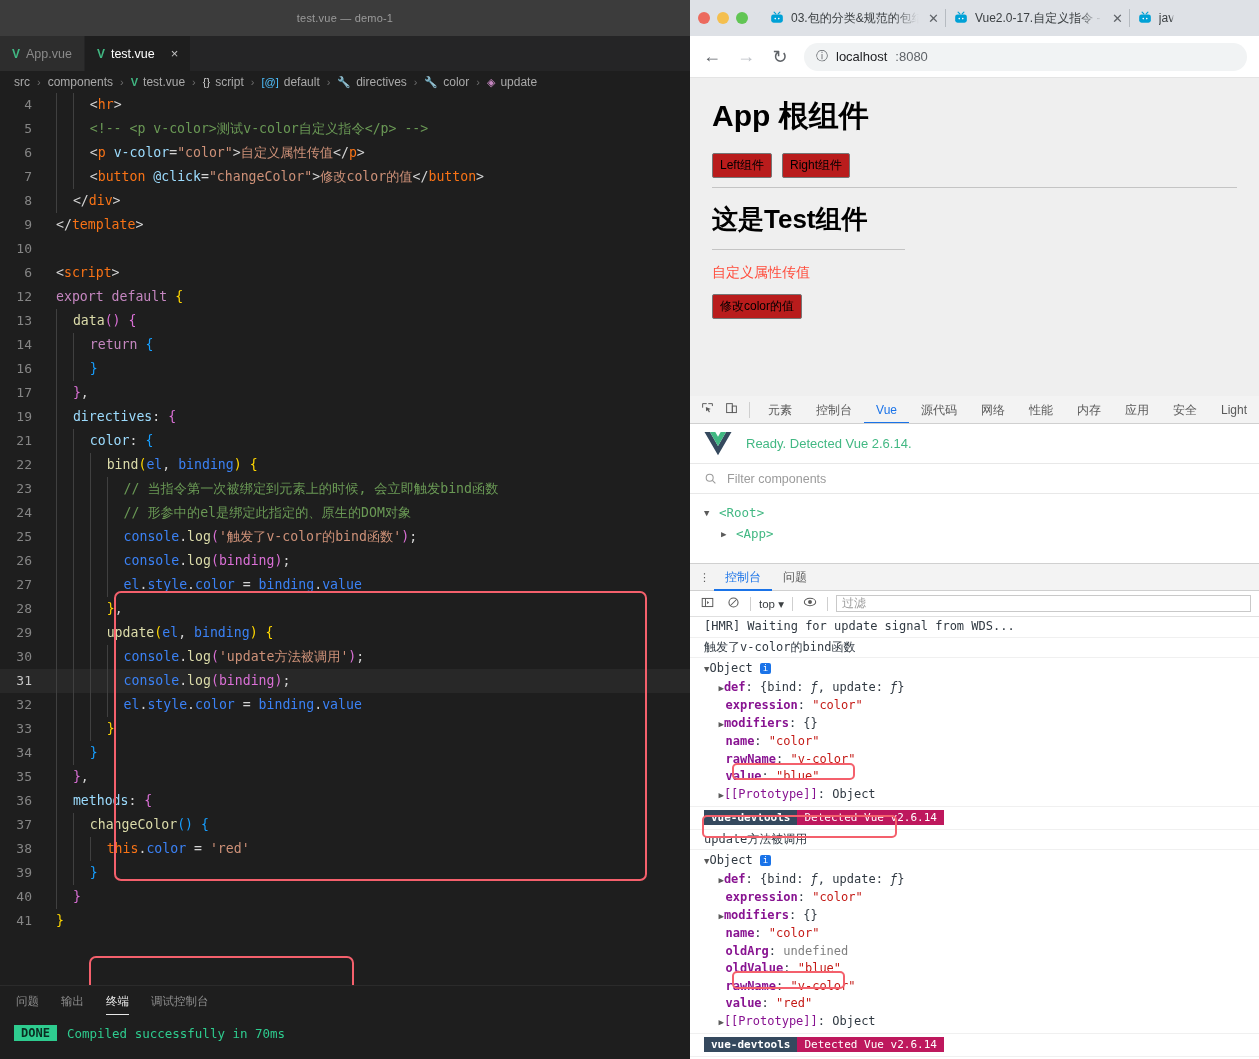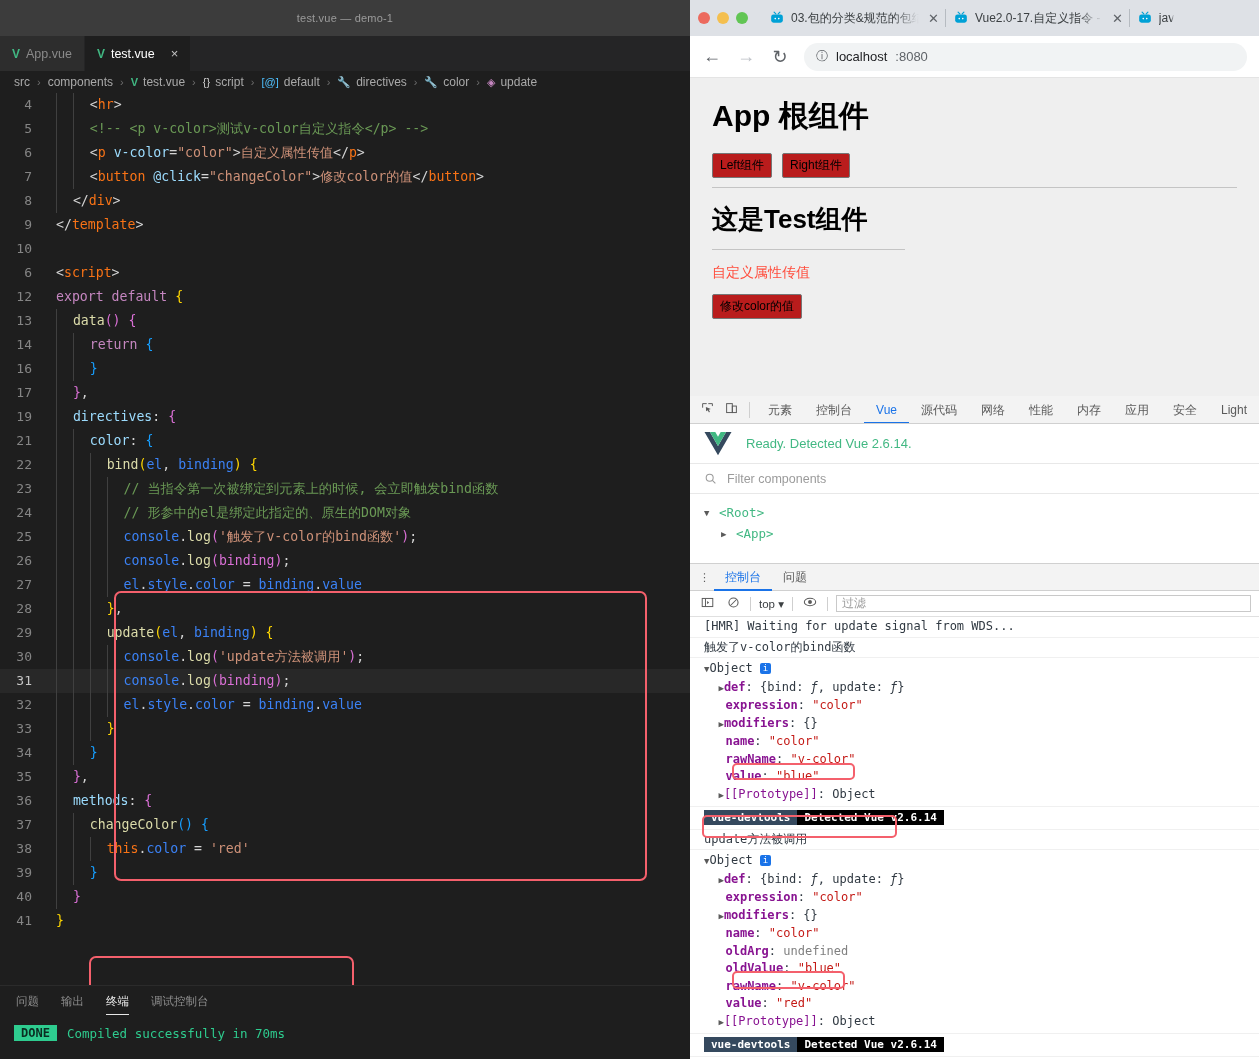--- a/index.html
+++ b/index.html
@@ -217,21 +217,21 @@
   .v-undef { color: #808080; }
   .v-plain { color: #303942; }
   .i-badge {
     display: inline-block; background: #1a73e8; color: #fff; font-size: 9px;
     width: 11px; height: 11px; line-height: 11px; text-align: center; border-radius: 2px;
     vertical-align: 1px;
   }
   .fn-i { font-style: italic; color: #303942; }
   .devt-badge { padding: 2px 0 2px 14px; border-bottom: 1px solid #f0f0f0; }
   .dvt-a { background: #35495e; color: #fff; font-size: 11px; padding: 1px 7px; font-weight: bold; }
-  .dvt-b { background: #000000; color: #fff; font-size: 11px; padding: 1px 7px; font-weight: bold; }
+  .dvt-b { background: #be185d; color: #fff; font-size: 11px; padding: 1px 7px; font-weight: normal; }
   .con-prompt { padding: 3px 0 0 12px; color: #1a73e8; font-size: 12px; }
   .watermark {
     position: absolute; right: 8px; bottom: 20px; color: #bdbdbd; font-size: 11px;
     font-family: "Liberation Sans", sans-serif;
   }
   .conbox {
     position: absolute; border: 2px solid #f4606c; border-radius: 5px; pointer-events: none;
   }
 </style>
 </head>

